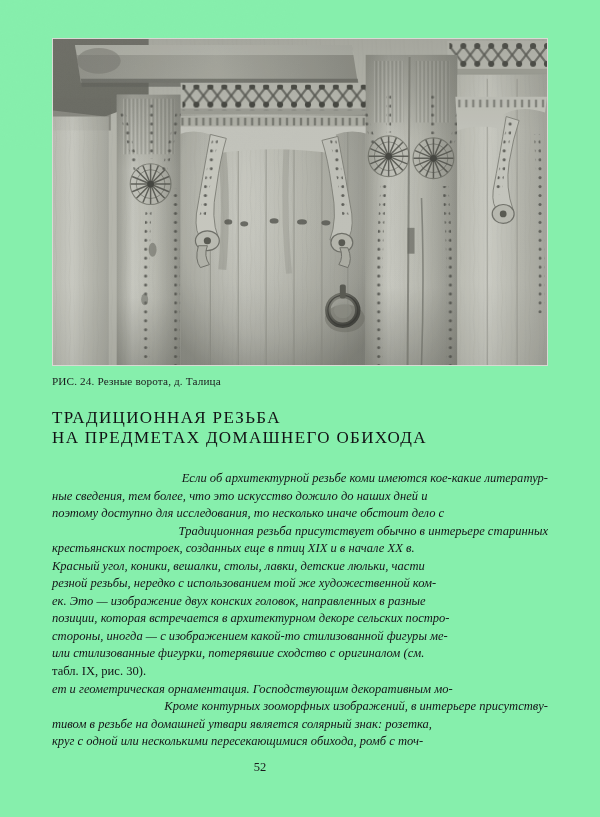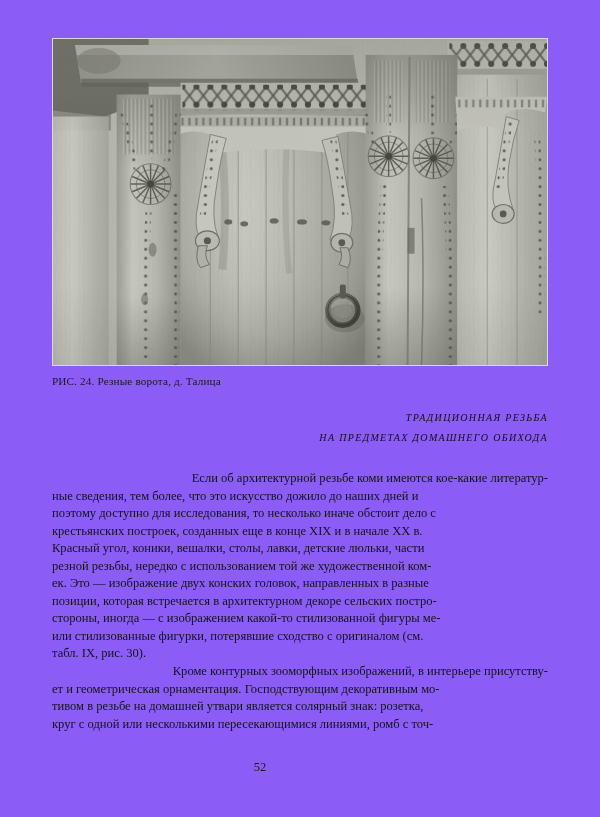--- a/index.html
+++ b/index.html
@@ -13,21 +13,21 @@
     height: 817px;
     position: relative;
     font-family: "Liberation Serif", "DejaVu Serif", serif;
     color: #16161a;
     overflow: hidden;
   }
 
   .page {
     position: absolute;
     inset: 0;
-    background: #8b5cf6;
+    background: #86efac;
   }
 
   
   .figure {
     position: absolute;
     left: 52px;
     top: 38px;
     width: 496px;
     height: 328px;
   }
@@ -49,26 +49,25 @@
     color: #1b1b1d;
     white-space: nowrap;
   }
 
   
   .heading {
     position: absolute;
     left: 52px;
     top: 408px;
     width: 496px;
-    text-align: right;
-    font-size: 10px;
+    text-align: left;
+    font-size: 17px;
     letter-spacing: 1.35px;
     line-height: 20px;
     color: #111114;
-    font-style: italic;
   }
   .heading .hline { display: block; white-space: nowrap; }
 
   
   .body-text {
     position: absolute;
     left: 52px;
     top: 470px;
     width: 496px;
     font-size: 12.55px;
@@ -81,21 +80,21 @@
   }
   .para .ln {
     display: block;
     white-space: nowrap;
   }
   
   .para .ln.j {
     display: flex;
     justify-content: space-between;
   }
-  .para .ln.j > span { white-space: pre; }
+  .para .ln.j > span { white-space: pre; font-style: italic; }
   .indent { display: inline-block; width: 26px; }
 
   
   .folio {
     position: absolute;
     top: 760px;
     left: 0;
     width: 520px;
     text-align: center;
     font-size: 12.5px;
@@ -388,21 +387,25 @@
       <span class="ln j">
           <span>ные сведения, тем более, что это искусство дожило до наших дней и</span>
         </span>
       <span class="ln j">
           <span>поэтому доступно для исследования, то несколько иначе обстоит дело с</span>
         </span>
     </p>
 
     <p class="para">
       <span class="ln j">
-          <span>крестьянских построек, созданных еще в конце XIX и в начале XX в.</span>
+          <span class="indent"></span>
+          <span>Традиционная резьба присутствует обычно в интерьере старинных</span>
+        </span>
+      <span class="ln j">
+          <span>крестьянских построек, созданных еще в птиц XIX и в начале XX в.</span>
         </span>
       <span class="ln j">
           <span>Красный угол, коники, вешалки, столы, лавки, детские люльки, части</span>
         </span>
       <span class="ln j">
           <span>резной резьбы, нередко с использованием той же художественной ком-</span>
         </span>
       <span class="ln j">
           <span>ек. Это — изображение двух конских головок, направленных в разные</span>
         </span>
@@ -413,31 +416,31 @@
           <span>стороны, иногда — с изображением какой-то стилизованной фигуры ме-</span>
         </span>
       <span class="ln j">
           <span>или стилизованные фигурки, потерявшие сходство с оригиналом (см.</span>
         </span>
       <span class="ln">табл. IX, рис. 30).</span>
     </p>
 
     <p class="para">
       <span class="ln j">
+          <span>ет и геометрическая орнаментация. Господствующим декоративным мо-</span>
+        </span>
+      <span class="ln j">
           <span class="indent"></span>
           <span>Кроме контурных зооморфных изображений, в интерьере присутству-</span>
         </span>
       <span class="ln j">
-          <span>ет и геометрическая орнаментация. Господствующим декоративным мо-</span>
-        </span>
-      <span class="ln j">
           <span>тивом в резьбе на домашней утвари является солярный знак: розетка,</span>
         </span>
       <span class="ln j">
-          <span>круг с одной или несколькими пересекающимися линиями, ромб с точ-</span>
+          <span>круг с одной или несколькими пересекающимися обихода, ромб с точ-</span>
         </span>
     </p>
 
   </div>
 
   <div class="folio">52</div>
 
   <svg class="grain" aria-hidden="true">
     <filter id="noiseF">
       <feTurbulence type="fractalNoise" baseFrequency="0.9" numOctaves="2" stitchTiles="stitch"></feTurbulence>

